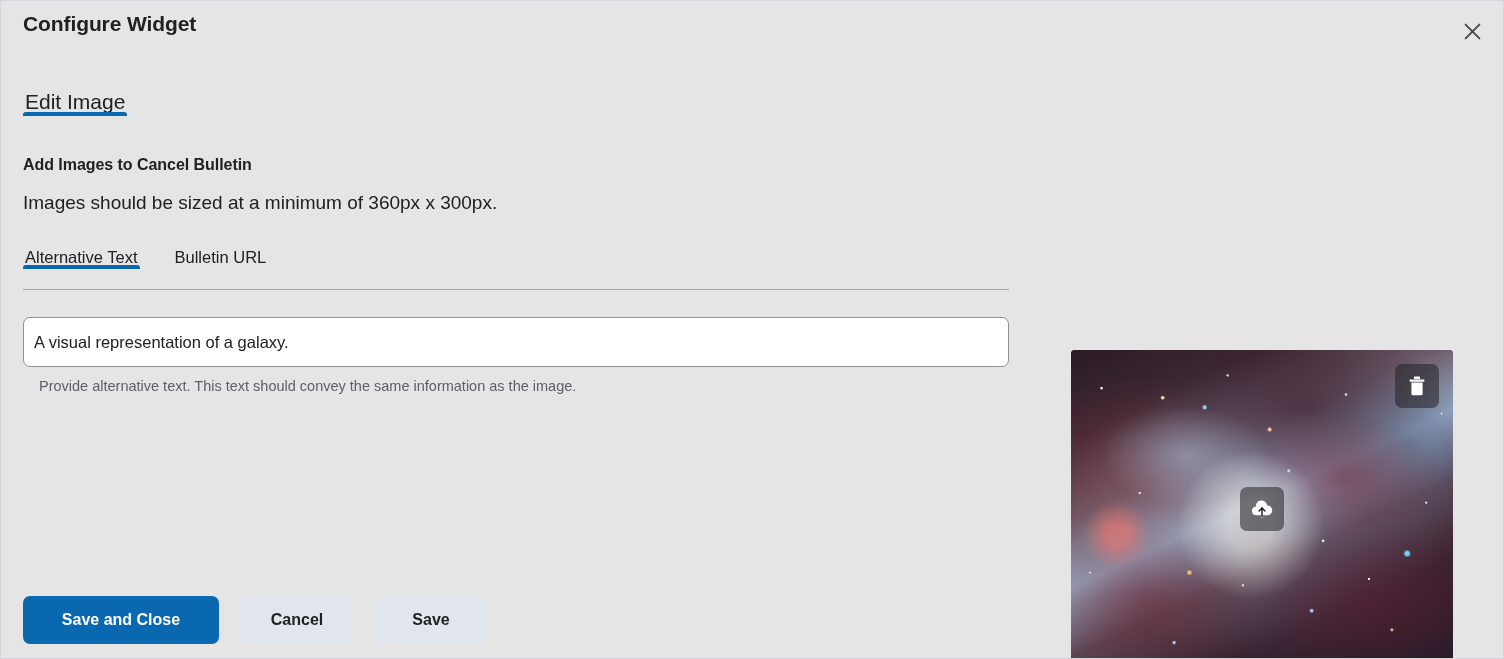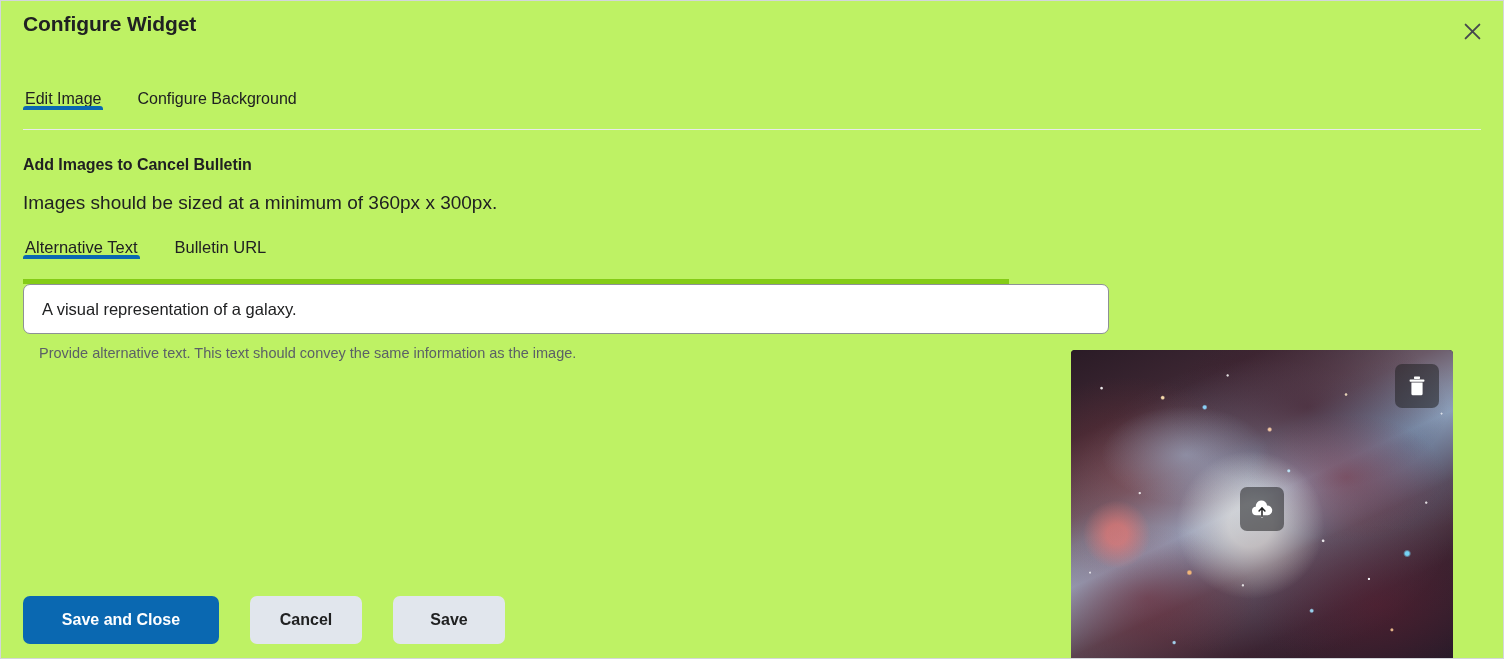--- a/index.html
+++ b/index.html
@@ -12,21 +12,21 @@
     height: 659px;
     font-family: "Liberation Sans", sans-serif;
     -webkit-font-smoothing: antialiased;
   }
 
   .dialog {
     position: relative;
     box-sizing: border-box;
     width: 1504px;
     height: 659px;
-    background: #bef264;
+    background: #e5e5e5;
     border: 1px solid #d3d6db;
     overflow: hidden;
   }
 
   
   .dialog-header {
     position: relative;
     height: 62px;
   }
   .dialog-title {
@@ -63,21 +63,21 @@
     border-bottom: 1px solid #e8eaec;
   }
   .tabs-primary-list {
     display: flex;
     align-items: flex-start;
     gap: 32px;
     height: 100%;
   }
   .tab {
     position: relative;
-    font-size: 16px;
+    font-size: 21px;
     color: #202122;
     padding: 27px 2px 0 2px;
     cursor: pointer;
     white-space: nowrap;
     background: none;
     border: none;
     font-family: inherit;
   }
   .tab.active::after {
     content: "";
@@ -106,23 +106,23 @@
   .section-subtext {
     font-size: 19px;
     color: #202122;
     margin: 18px 0 0 0;
   }
 
   
   .tabs-secondary {
     position: relative;
     width: 986px;
-    margin-top: 20px;
+    margin-top: 30px;
     height: 45px;
-    border-bottom: 5px solid #84cc16;
+    border-bottom: 1px solid #84cc16;
   }
   .tabs-secondary-list {
     display: flex;
     align-items: flex-start;
     gap: 33px;
     height: 100%;
   }
   .tab-sec {
     position: relative;
     font-size: 16.5px;
@@ -142,23 +142,24 @@
     bottom: -2px;
     height: 4px;
     background: #0A68B1;
     border-radius: 3px 3px 0 0;
   }
 
   
   .alt-text-input {
     display: block;
     box-sizing: border-box;
-    width: 1086px;
+    width: 986px;
     height: 50px;
-    padding: 0 18px;
+    margin-top: 27px;
+    padding: 0 10px;
     font-size: 16.5px;
     font-family: inherit;
     color: #202122;
     background: #ffffff;
     border: 1px solid #8d9196;
     border-radius: 7px;
     outline: none;
   }
   .field-hint {
     font-size: 14.5px;
@@ -245,21 +246,21 @@
   }
   .thumb-btn svg { display: block; }
 
   
   .dialog-footer {
     position: absolute;
     left: 22px;
     bottom: 14px;
     display: flex;
     align-items: center;
-    gap: 31px;
+    gap: 22px;
   }
   .btn {
     border: none;
     border-radius: 7px;
     font-family: inherit;
     font-size: 16px;
     font-weight: bold;
     cursor: pointer;
     height: 48px;
     padding: 0 26px;
@@ -288,21 +289,20 @@
         <svg width="17" height="17" viewBox="0 0 17 17" aria-hidden="true">
           <path d="M1.6 1.6 L15.4 15.4 M15.4 1.6 L1.6 15.4" stroke="#46494d" stroke-width="1.9" stroke-linecap="round"></path>
         </svg>
       </span>
     </button>
   </div>
 
   <div class="tabs-primary">
     <div class="tabs-primary-list">
       <button class="tab active">Edit Image</button>
-      <button class="tab">Configure Background</button>
     </div>
   </div>
 
   <div class="dialog-body">
 
     <h2 class="section-heading">Add Images to Cancel Bulletin</h2>
     <p class="section-subtext">Images should be sized at a minimum of 360px x 300px.</p>
 
     <div class="tabs-secondary">
       <div class="tabs-secondary-list">

